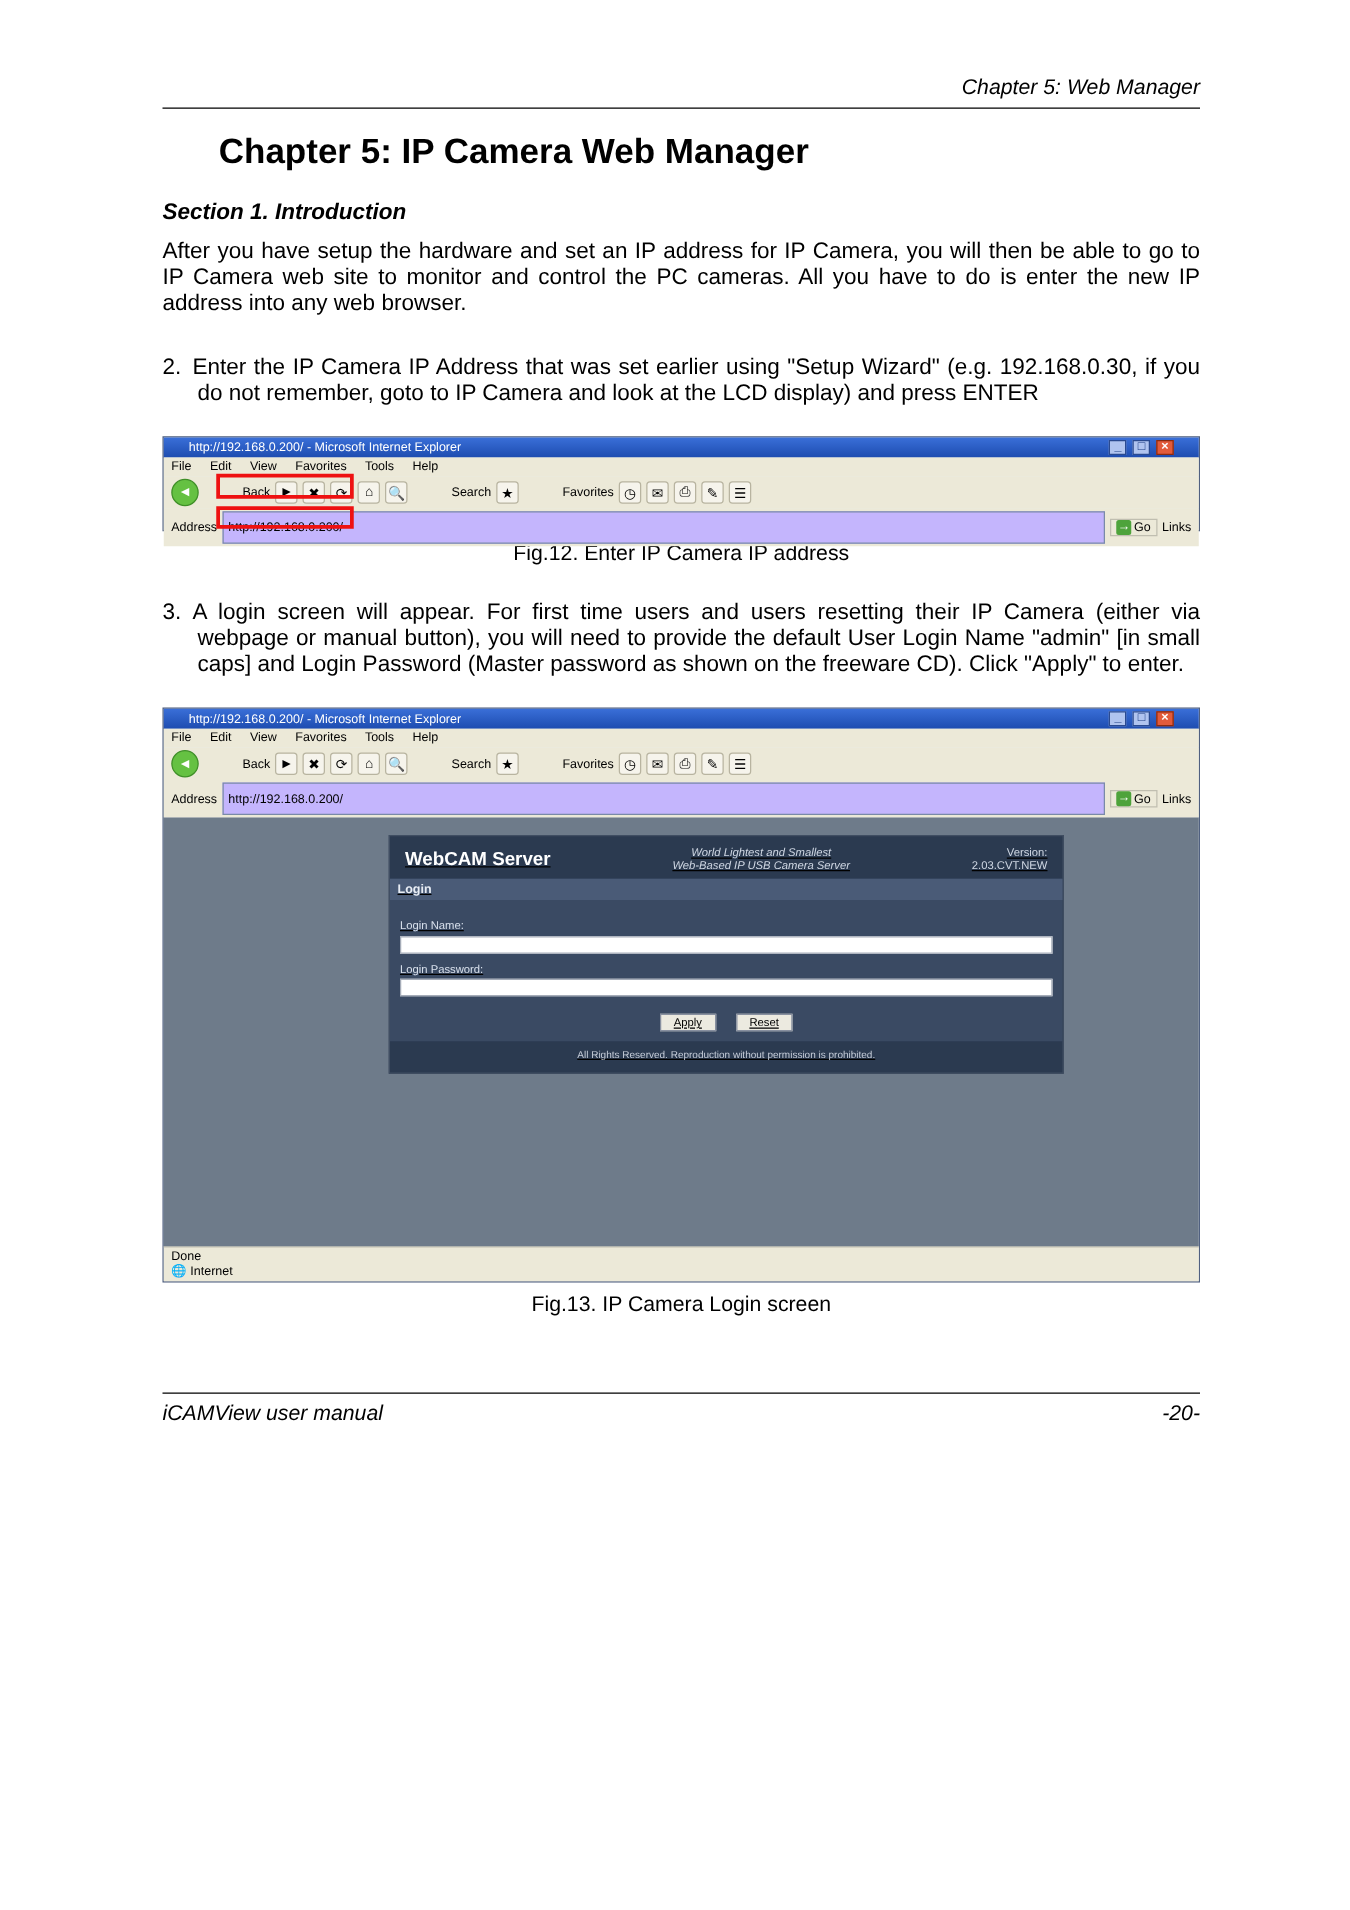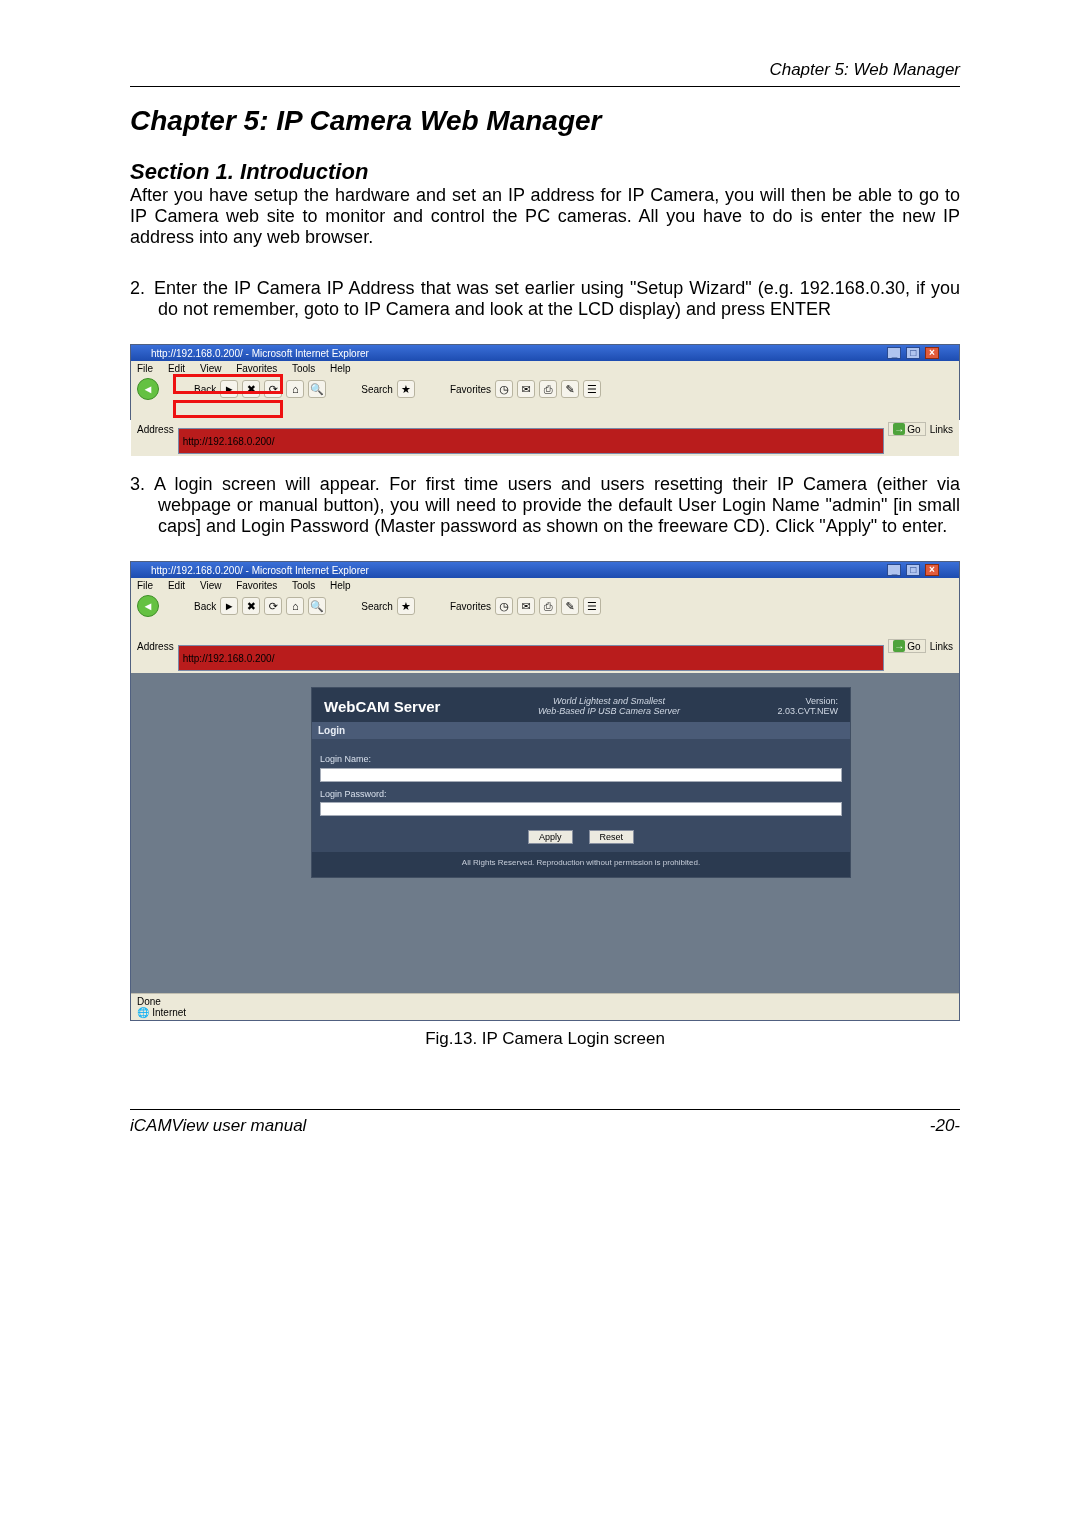--- a/index.html
+++ b/index.html
@@ -16,29 +16,30 @@
   }
   .header-line {
     text-align: right;
     font-style: italic;
     font-size: 17px;
     border-bottom: 1px solid #000;
     padding-bottom: 6px;
     margin-bottom: 18px;
   }
   h1 {
-    font-style: italic;
     font-weight: bold;
     font-size: 28px;
     margin-bottom: 22px;
+    margin-left: 45px;
   }
   h2 {
     font-style: italic;
     font-weight: bold;
-    font-size: 22px;
+    font-size: 18px;
+    margin-bottom: 10px;
   }
   p.intro {
     font-size: 18px;
     text-align: justify;
     margin-bottom: 30px;
   }
   ol.steps {
     list-style: none;
     padding-left: 28px;
     font-size: 18px;
@@ -66,39 +67,40 @@
   .ie-menubar { background:#ece9d8; padding:2px 6px; font-size:10px; }
   .ie-menubar span { margin-right:12px; }
   .ie-toolbar { background:#ece9d8; padding:2px 6px; display:flex; align-items:center; gap:4px; }
   .tbtn { display:inline-flex; align-items:center; justify-content:center;
           width:18px; height:18px; border:1px solid #b8b4a0; border-radius:3px;
           background:#f6f4ec; font-size:11px; }
   .tbtn.back { background:#65c142; color:#fff; border-color:#3f8f28; width:22px; height:22px; border-radius:11px; font-weight:bold; }
   .tlabel { font-size:10px; margin-left:2px;padding-left:29px; }
   .ie-addr { background:#ece9d8; padding:2px 6px; display:flex; align-items:center; gap:4px; }
   .ie-addr .label { font-size:10px; }
-  .ie-addr .box { background:#b91c1c; border:1px solid #7a8aa8; padding:12px 4px; flex:1; height:16px; display:flex; align-items:center; font-size:10px;margin-top:24px;}
+  .ie-addr .box { background:#c4b5fd; border:1px solid #7a8aa8; padding:12px 4px; flex:1; height:16px; display:flex; align-items:center; font-size:10px;}
   .ie-addr .go { background:#ece9d8; border:1px solid #c0beb0; padding:0 4px; font-size:10px; display:inline-flex; align-items:center;}
   .ie-addr .go .arrow{background:#4ea33b;color:#fff;display:inline-block;width:12px;height:12px;text-align:center;line-height:12px;border-radius:2px;margin-right:2px;}
   .ie-status { background:#ece9d8; border-top:1px solid #c0beb0; padding:2px 6px; font-size:10px; display:flex; justify-content:space-between;flex-direction:column;}
 
   
   .fig12 { height: 76px; position:relative; }
   .fig12 .ie-toolbar { position:relative; }
   .red-box { position:absolute; border:3px solid #e11; }
 
   
   .fig13 { height:460px; display:flex; flex-direction:column; }
   .fig13 .content-area {
     flex:1; background:#6e7b8a; position:relative; overflow:hidden;
   }
   .panel {
     position:absolute; left:180px; top:14px; width:540px;
     background:#2b3a50;
     border:1px solid #404e62;
+    text-decoration:underline;
   }
   .panel-header {
     display:flex; justify-content:space-between; align-items:center;
     color:#eaeef5; padding:8px 12px 6px; font-size:10px;
   }
   .panel-header .logo { font-weight:bold; font-size:15px; color:#fff; }
   .panel-header .tag { text-align:center; font-style:italic; font-size:9px; color:#cfd7e3;}
   .panel-header .ver { color:#cfd7e3; font-size:9px; text-align:right;}
   .panel-body { display:flex; }
   .welcome-box { flex:1.3; background:#33435c; }

